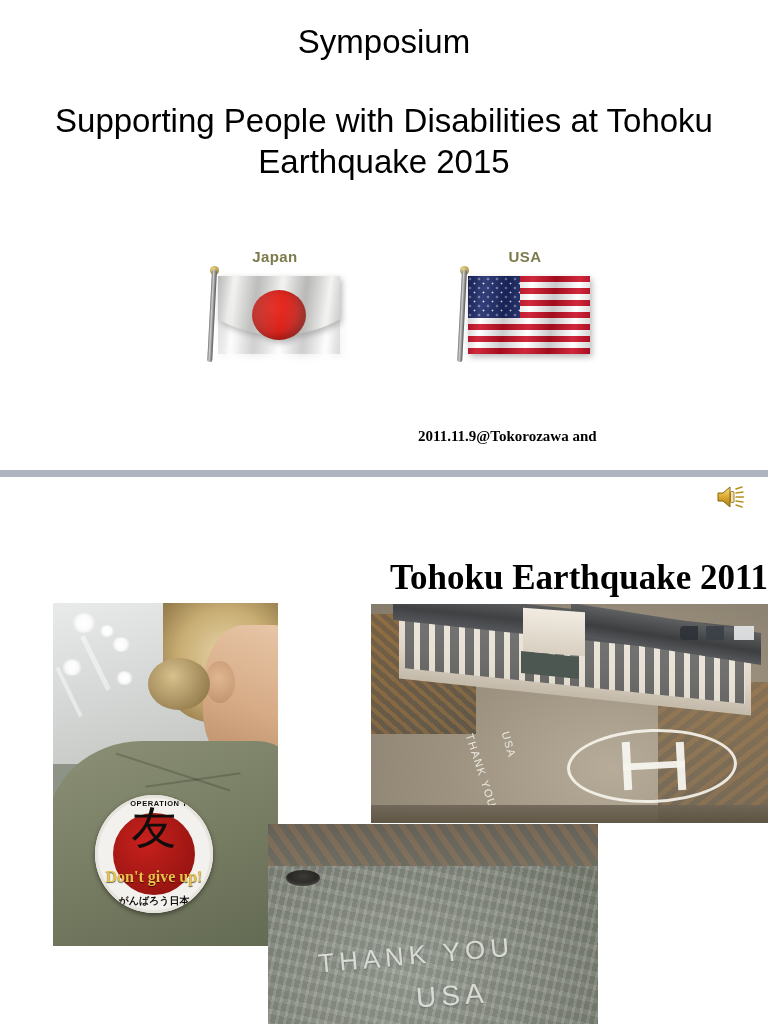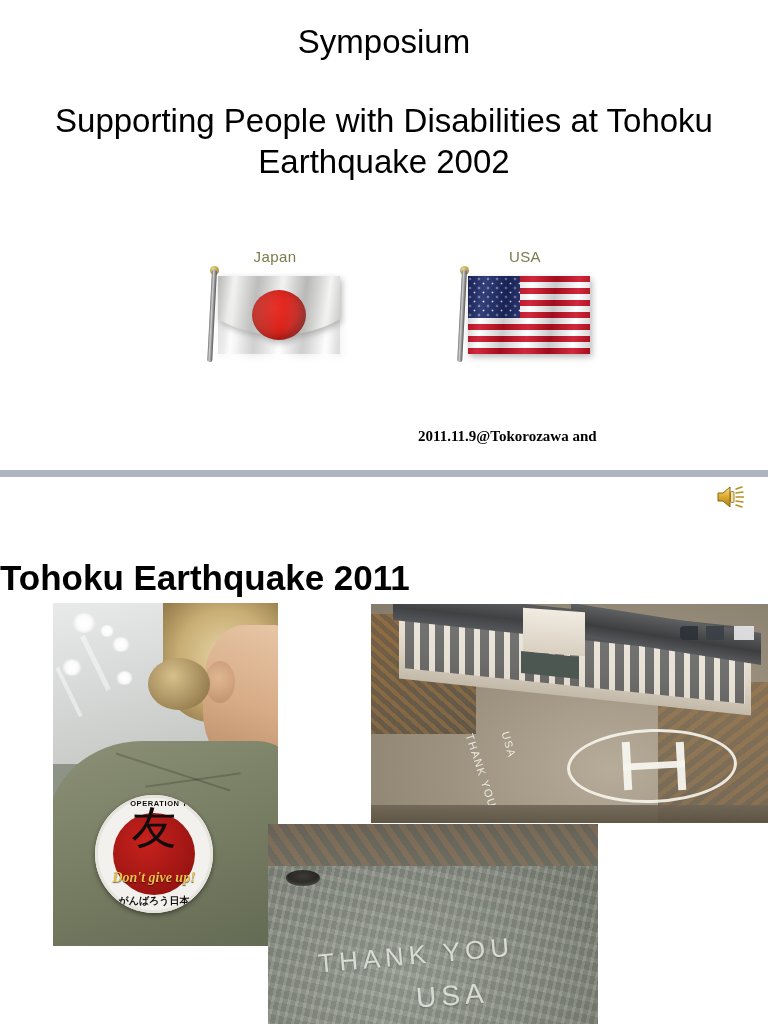--- a/index.html
+++ b/index.html
@@ -55,21 +55,21 @@
     position: absolute;
     width: 170px;
     text-align: center;
   }
   #flag-japan-block { left: 190px; top: 0; }
   #flag-usa-block   { left: 440px; top: 0; }
 
   .flag-label {
     font-family: "Liberation Sans", sans-serif;
     font-size: 15px;
-    font-weight: normal;
+    font-weight: bold;
     color: #7d7b4c;
     letter-spacing: 0.4px;
     margin-bottom: 3px;
     text-shadow: 0 1px 0 rgba(255,255,255,0.7);
   }
   .flag-wrap {
     position: relative;
     width: 150px; height: 96px;
     margin: 0 auto;
   }
@@ -200,24 +200,24 @@
   }
   #speaker-icon {
     position: absolute;
     right: 22px; top: 7px;
     width: 30px; height: 26px;
   }
   #s2-title {
     position: absolute;
     left: 0; top: 52px;
     width: 768px;
-    text-align: left;
+    text-align: right;
     font-size: 35px;
     color: #000000;
-    font-family: Liberation Sans, sans-serif;
+    font-family: Liberation Serif, serif;
   }
 
   
   #photo-soldier {
     position: absolute;
     left: 13px; top: 110px;
     width: 225px; height: 343px;
     overflow: hidden;
     background: #8d9387;
   }
@@ -327,23 +327,22 @@
     font-family: "DejaVu Sans", sans-serif;
     font-size: 10px;
     letter-spacing: 0;
   }
   #patch-tomodachi .patch-slogan {
     position: absolute;
     left: 0; bottom: 27px;
     width: 118px;
     text-align: center;
     font-family: "Liberation Serif", serif;
-    font-style: italic;
     font-weight: bold;
-    font-size: 14px;
+    font-size: 16px;
     color: #e7c24a;
     text-shadow: 0 1px 1px rgba(0,0,0,0.6);
   }
 
   
   #photo-aerial {
     position: absolute;
     left: 331px; top: 111px;
     width: 437px; height: 219px;
     overflow: hidden;
@@ -545,21 +544,21 @@
 </style>
 </head>
 <body>
 
 <div id="page">
 
   <section id="slide-1">
 
     <h1 id="s1-heading" class="s1-title-line">Symposium</h1>
 
-    <h2 id="s1-subtitle" class="s1-title-line">Supporting People with Disabilities at Tohoku Earthquake 2002</h2>
+    <h2 id="s1-subtitle" class="s1-title-line">Supporting People with Disabilities at Tohoku Earthquake 2015</h2>
 
     <div id="flags-row">
 
       <div id="flag-japan-block" class="flag-block">
         <div class="flag-label">Japan</div>
         <div class="flag-wrap">
           <span class="flag-knob"></span>
           <span class="flag-pole"></span>
           <span class="flag-cloth">
             <span class="jp-field"></span>

